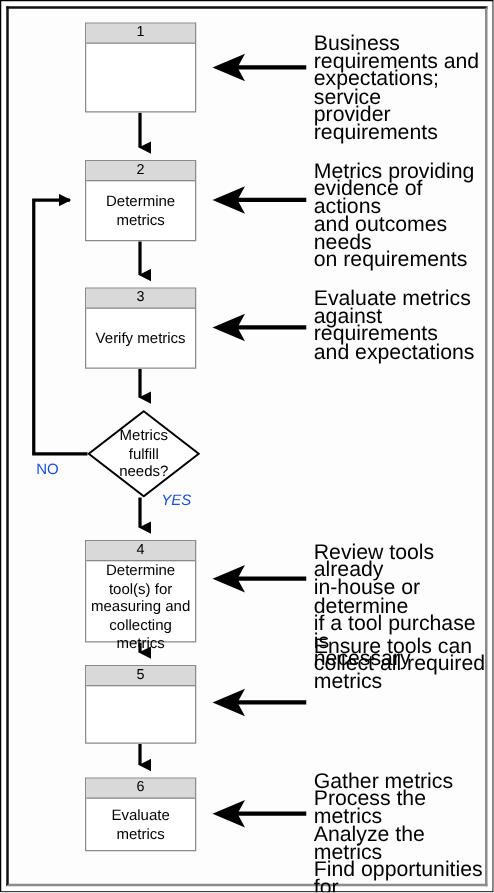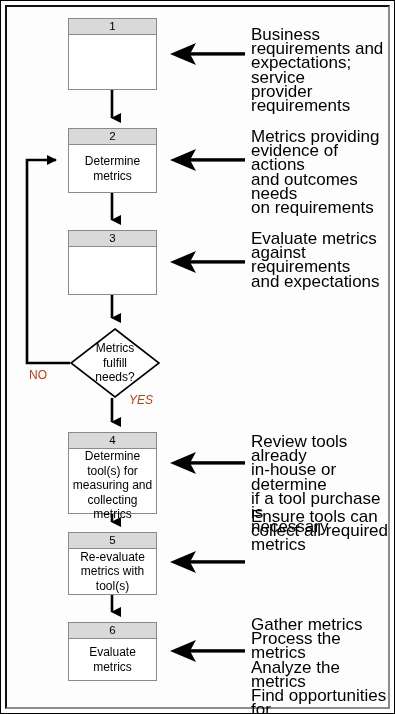--- a/index.html
+++ b/index.html
@@ -109,21 +109,21 @@
     line-height: 14.2px;
     color: #000000;
     white-space: pre-line;
   }
 
   
   .branch-label {
     position: absolute;
     font-size: 12px;
     line-height: 13px;
-    color: #c2410c;
+    color: #1d4ed8;
   }
 
   .flow-svg {
     position: absolute;
     left: 0; top: 0;
     width: 395px;
     height: 714px;
     pointer-events: none;
   }
 </style>
@@ -193,20 +193,21 @@
     </div>
 
     <div class="node" style="left:68px; top:128px; width:89px; height:65px;">
       <div class="node-header">2</div>
       <div class="node-body">Determine
 metrics</div>
     </div>
 
     <div class="node" style="left:68px; top:230px; width:89px; height:65px;">
       <div class="node-header">3</div>
+      <div class="node-body">Verify metrics</div>
     </div>
 
     <div class="diamond-wrap" style="left:70px; top:328px; width:90px; height:70px;">
       <svg width="90" height="70" viewBox="0 0 90 70">
         <polygon points="45,1 89,35 45,69 1,35" fill="#ffffff" stroke="#000000" stroke-width="1.6"></polygon>
       </svg>
       <div class="diamond-label">Metrics
 fulfill
 needs?</div>
     </div>
@@ -215,23 +216,20 @@
       <div class="node-header">4</div>
       <div class="node-body">Determine
 tool(s) for
 measuring and
 collecting
 metrics</div>
     </div>
 
     <div class="node" style="left:68px; top:532px; width:89px; height:63px;">
       <div class="node-header">5</div>
-      <div class="node-body">Re-evaluate
-metrics with
-tool(s)</div>
     </div>
 
     <div class="node" style="left:68px; top:622px; width:89px; height:59px;">
       <div class="node-header">6</div>
       <div class="node-body">Evaluate
 metrics</div>
     </div>
 
     <div class="branch-label" style="left:29px; top:369px;">NO</div>
     <div class="branch-label" style="left:129px; top:394px;font-style:italic;">YES</div>

